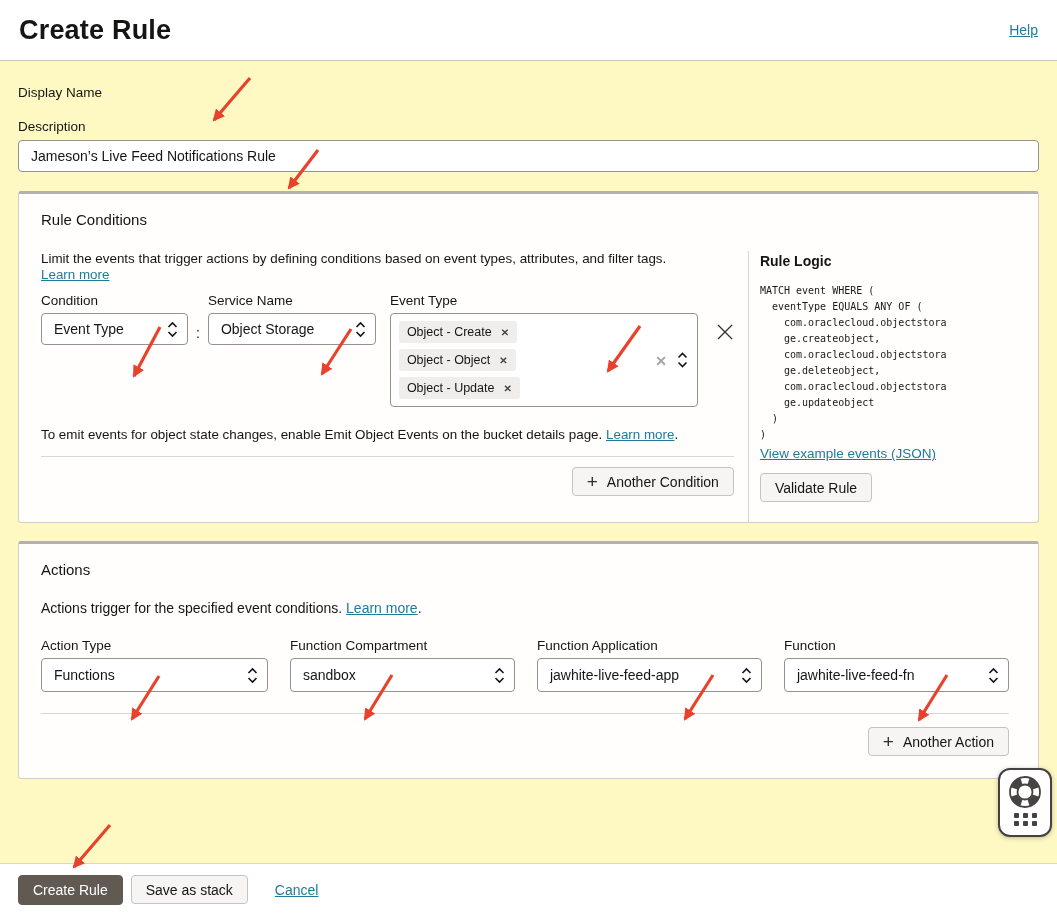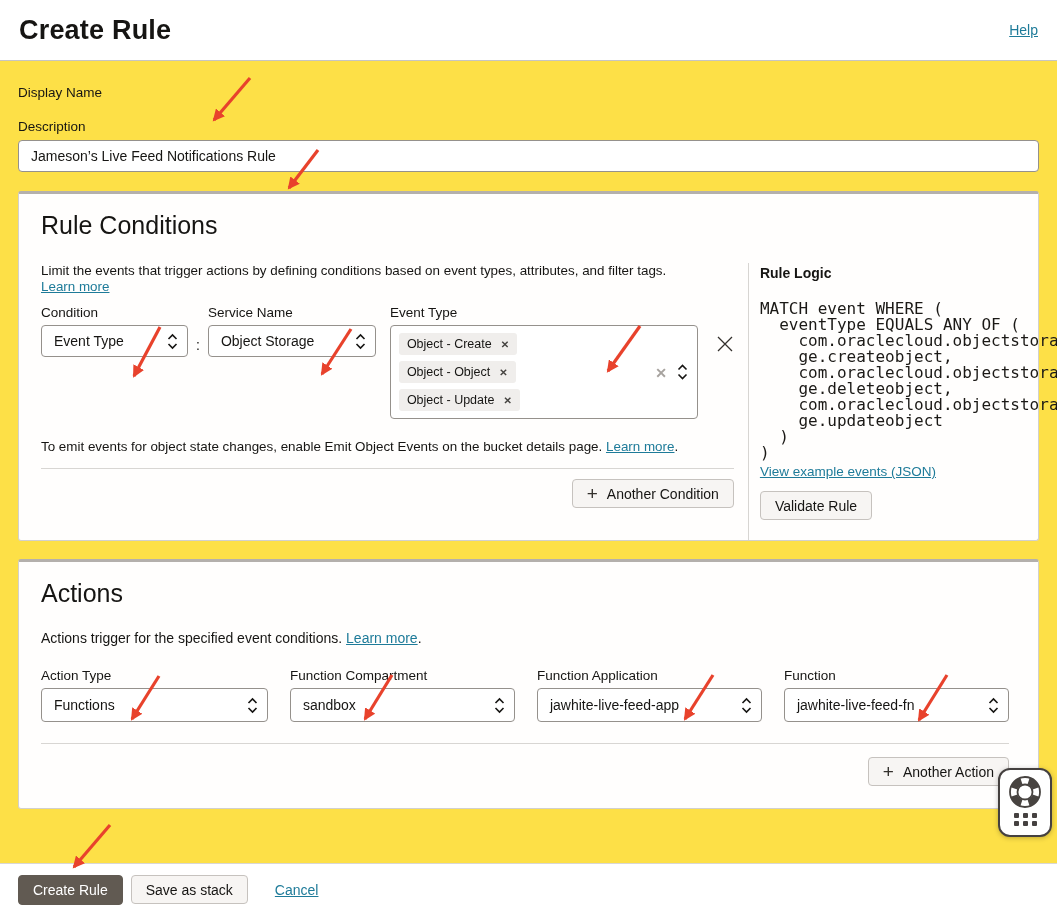--- a/index.html
+++ b/index.html
@@ -8,32 +8,32 @@
   .page { position:relative; width:1057px; height:915px; }
 
   
   .header { height:61px; background:#fff; border-bottom:1px solid #c7c5c2;
     display:flex; align-items:center; justify-content:space-between; padding:0 19px; }
   .page-title { font-size:27px; font-weight:600; letter-spacing:.2px; }
   a.link { color:#1e7b99; text-decoration:underline; cursor:pointer; }
   .header .link { font-size:14px; }
 
   
-  .main { background:#fde047; min-height:802px; padding:24px 18px 0 18px; }
+  .main { background:#fef9c3; min-height:802px; padding:24px 18px 0 18px; }
 
   .field-label { font-size:13.5px; color:#161513; margin-bottom:6px; }
   .text-input { width:1021px; height:32px; background:#fff; border:1px solid #95918c;
     border-radius:4px; font-family:"Liberation Sans",sans-serif; font-size:14px;
     color:#161513; padding:0 12px; outline:none; }
   .field-block { margin-bottom:19px; }
 
   
   .card { background:#fffefd; border:1px solid #d2d0cd; border-top:3px solid #b4b0ac;
     border-radius:3px; margin-bottom:18px; }
-  .card-title { font-size:25px; font-weight:400; padding:17px 0 0 22px; }
+  .card-title { font-size:15px; font-weight:400; padding:17px 0 0 22px; }
 
   .cond-body { display:flex; align-items:stretch; margin-top:23px; }
   .cond-left { flex:1; padding:0 14px 20px 22px; }
   .cond-right { width:317px; border-left:1px solid #d7d5d2; padding:2px 10px 20px 11px; }
 
   .intro { font-size:13.4px; line-height:16px; white-space:nowrap; }
   .intro .link, .note .link { font-size:13.4px; }
 
   .cond-row { display:flex; align-items:flex-start; margin-top:10px; }
   .fgroup .field-label { margin-bottom:5px; }
@@ -60,22 +60,22 @@
 
   .btn-light { display:inline-flex; align-items:center; height:29px; background:#f7f5f3;
     border:1px solid #c6c2be; border-radius:4px; padding:0 14px; font-size:14px;
     color:#161513; cursor:pointer; font-family:"Liberation Sans",sans-serif; }
   .btn-light .plus { font-size:19px; font-weight:300; margin-right:9px; line-height:1; color:#33302c; }
   .btn-primary { display:inline-flex; align-items:center; height:30px; background:#615a52;
     border:1px solid #615a52; border-radius:4px; padding:0 14px; font-size:14px;
     color:#fff; cursor:pointer; font-family:"Liberation Sans",sans-serif; }
 
   .rl-title { font-size:14px; font-weight:bold; }
-  .rl-code { font-family:"DejaVu Sans Mono", monospace; font-size:16px; line-height:16px;
-    margin-top:20px; color:#1b1916; white-space:pre; }
+  .rl-code { font-family:"DejaVu Sans Mono", monospace; font-size:10px; line-height:16px;
+    margin-top:14px; color:#1b1916; white-space:pre; }
   .rl-link { display:inline-block; font-size:13.5px; margin-top:3px; }
   .rl-validate { margin-top:11px; }
 
   
   .act-body { padding:0 29px 22px 22px; }
   .act-intro { font-size:14px; margin-top:22px; }
   .act-row { display:flex; gap:22px; margin-top:22px; }
   .act-row .select { height:34px; }
   .w236 { width:236px; } .w234 { width:234px; }
 

